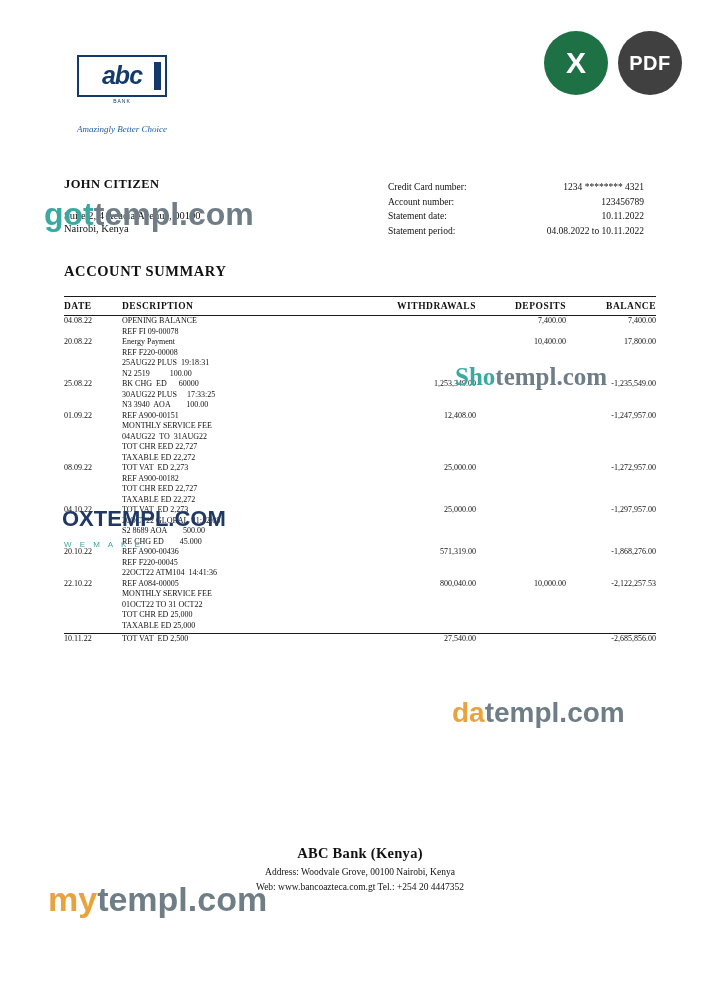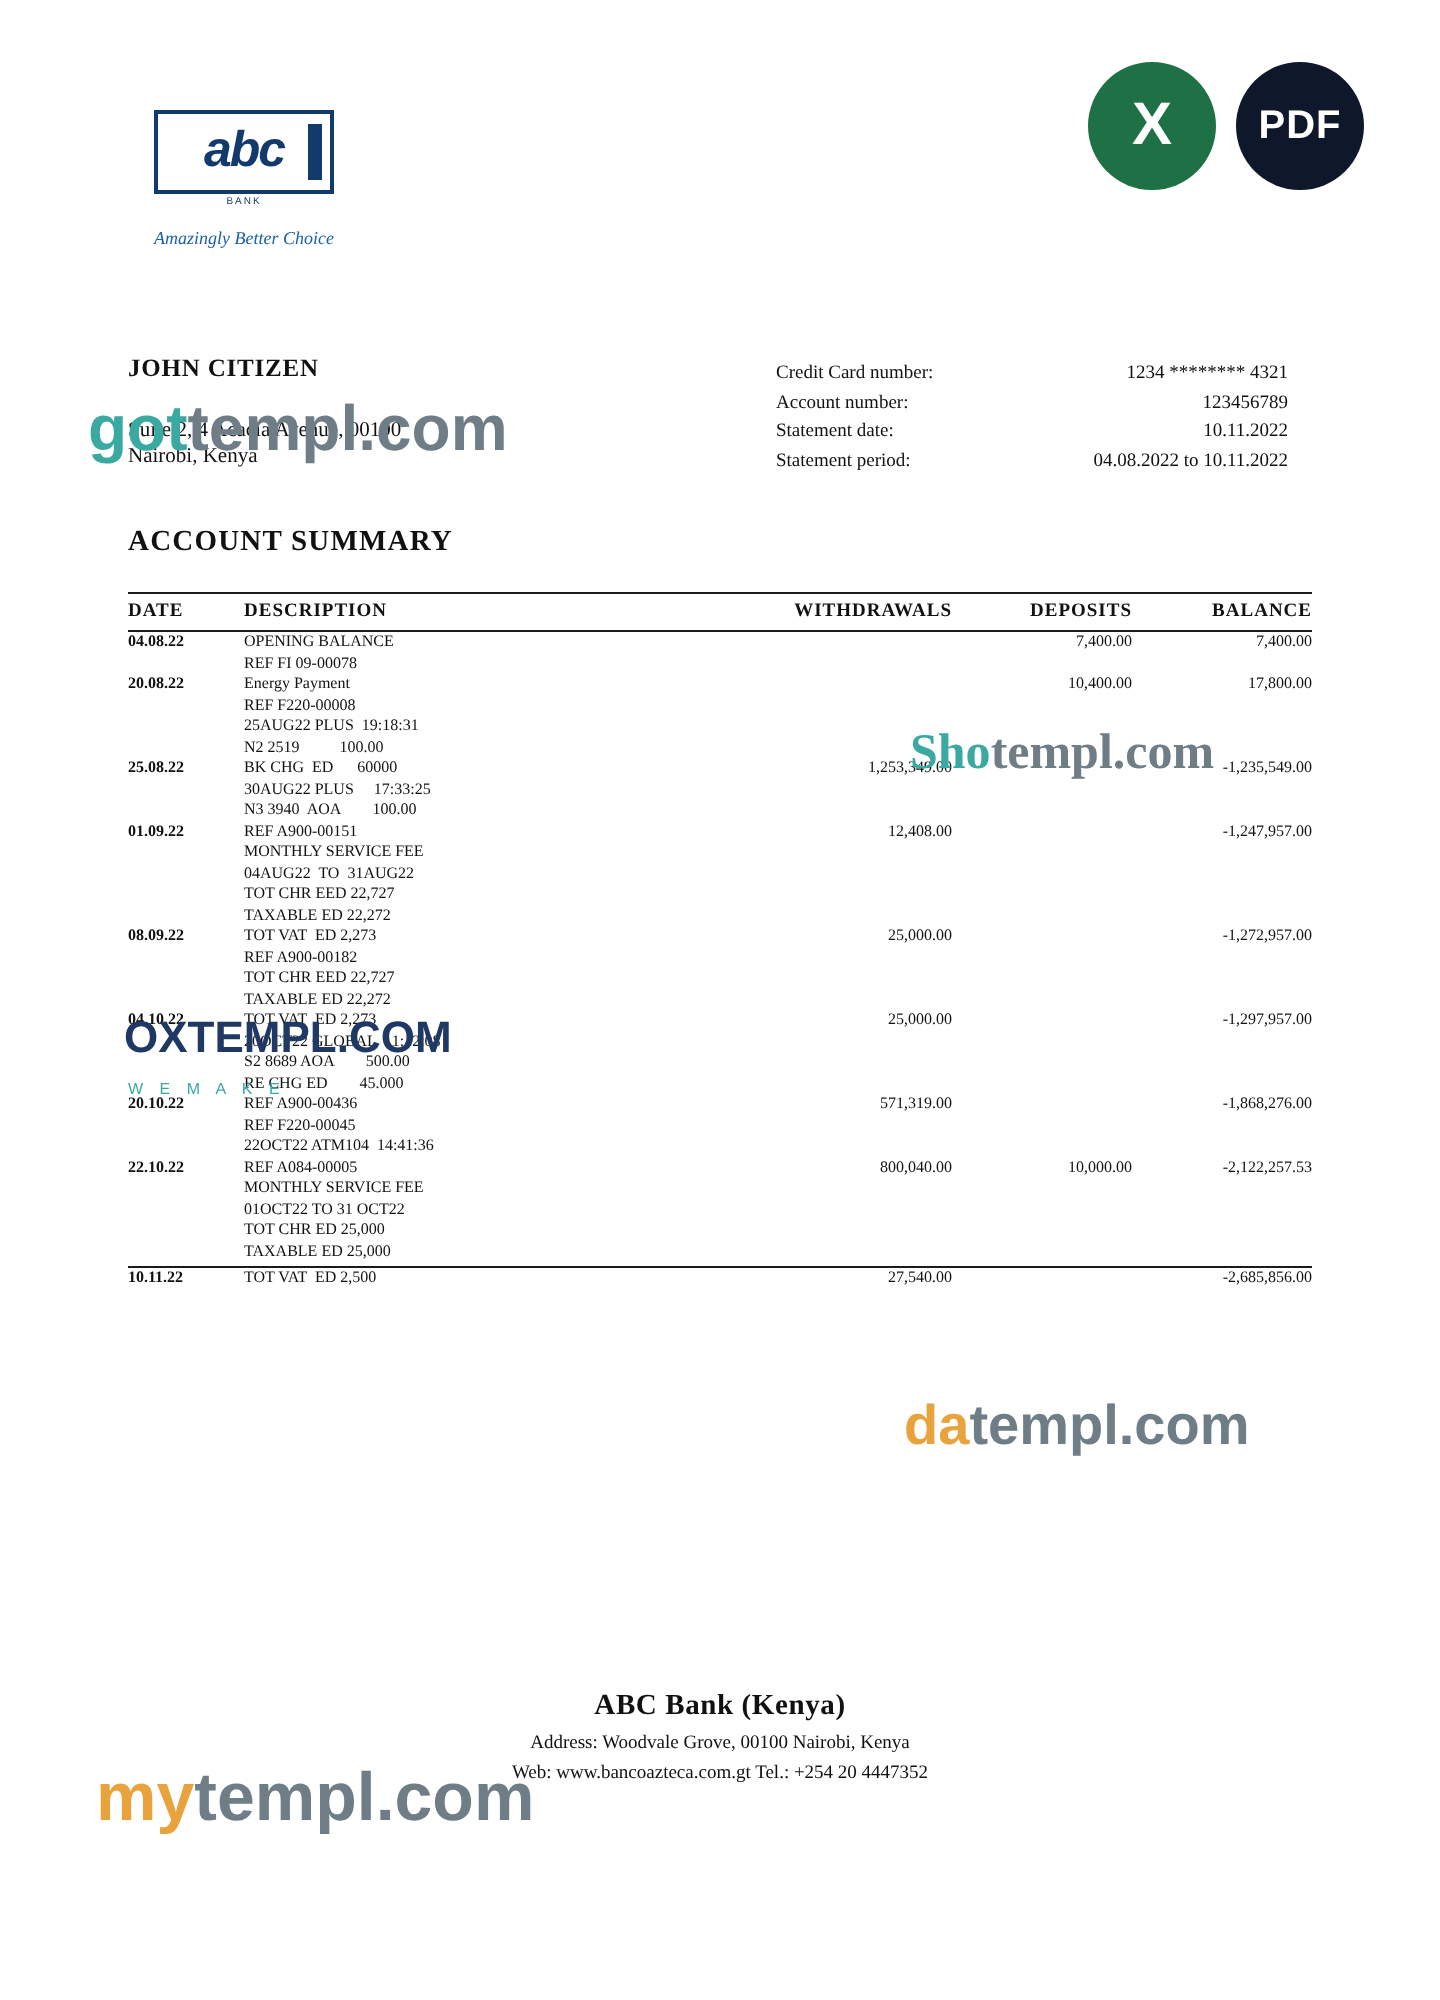--- a/index.html
+++ b/index.html
@@ -36,21 +36,21 @@
     height: 64px;
     border-radius: 50%;
     display: flex;
     align-items: center;
     justify-content: center;
     color: #ffffff;
     font-family: "Liberation Sans", sans-serif;
     font-weight: bold;
   }
   .badge-xls { background: #1e7145; font-size: 30px; }
-  .badge-pdf { background: #0f172a; font-size: 20px; letter-spacing: 0.5px; }
+  .badge-pdf { background: #404040; font-size: 20px; letter-spacing: 0.5px; }
 
   
   .logo {
     position: absolute;
     left: 72px;
     top: 55px;
     width: 100px;
     text-align: center;
   }
   .logo-box {
@@ -83,21 +83,21 @@
     font-size: 5px;
     letter-spacing: 1px;
     color: #123a6d;
     margin-top: 1px;
   }
   .logo-tag {
     font-family: "Liberation Serif", serif;
     font-style: italic;
     font-size: 9px;
     color: #1b5fa8;
-    margin-top: 10px;
+    margin-top: 20px;
   }
 
   
   .cust {
     position: absolute;
     left: 64px;
     top: 178px;
     width: 260px;
     font-size: 10.5px;
     color: #111111;
@@ -160,21 +160,21 @@
   .c-date { width: 58px; }
   .c-desc { width: 230px; }
   .c-wdr  { width: 124px; text-align: right; }
   .c-dep  { width: 90px;  text-align: right; }
   .c-bal  { width: 90px;  text-align: right; }
 
   .trow {
     display: flex;
     align-items: flex-start;
   }
-  .trow .c-date { padding-top: 0px; font-weight: bold; }
+  .trow .c-date { padding-top: 0px; }
   .desc-lines div { line-height: 10.5px; white-space: pre; }
   .amt { line-height: 10.5px; }
   .tfoot {
     border-top: 1.2px solid #1a1a1a;
     margin-top: 2px;
   }
 
   
   .footer {
     position: absolute;

